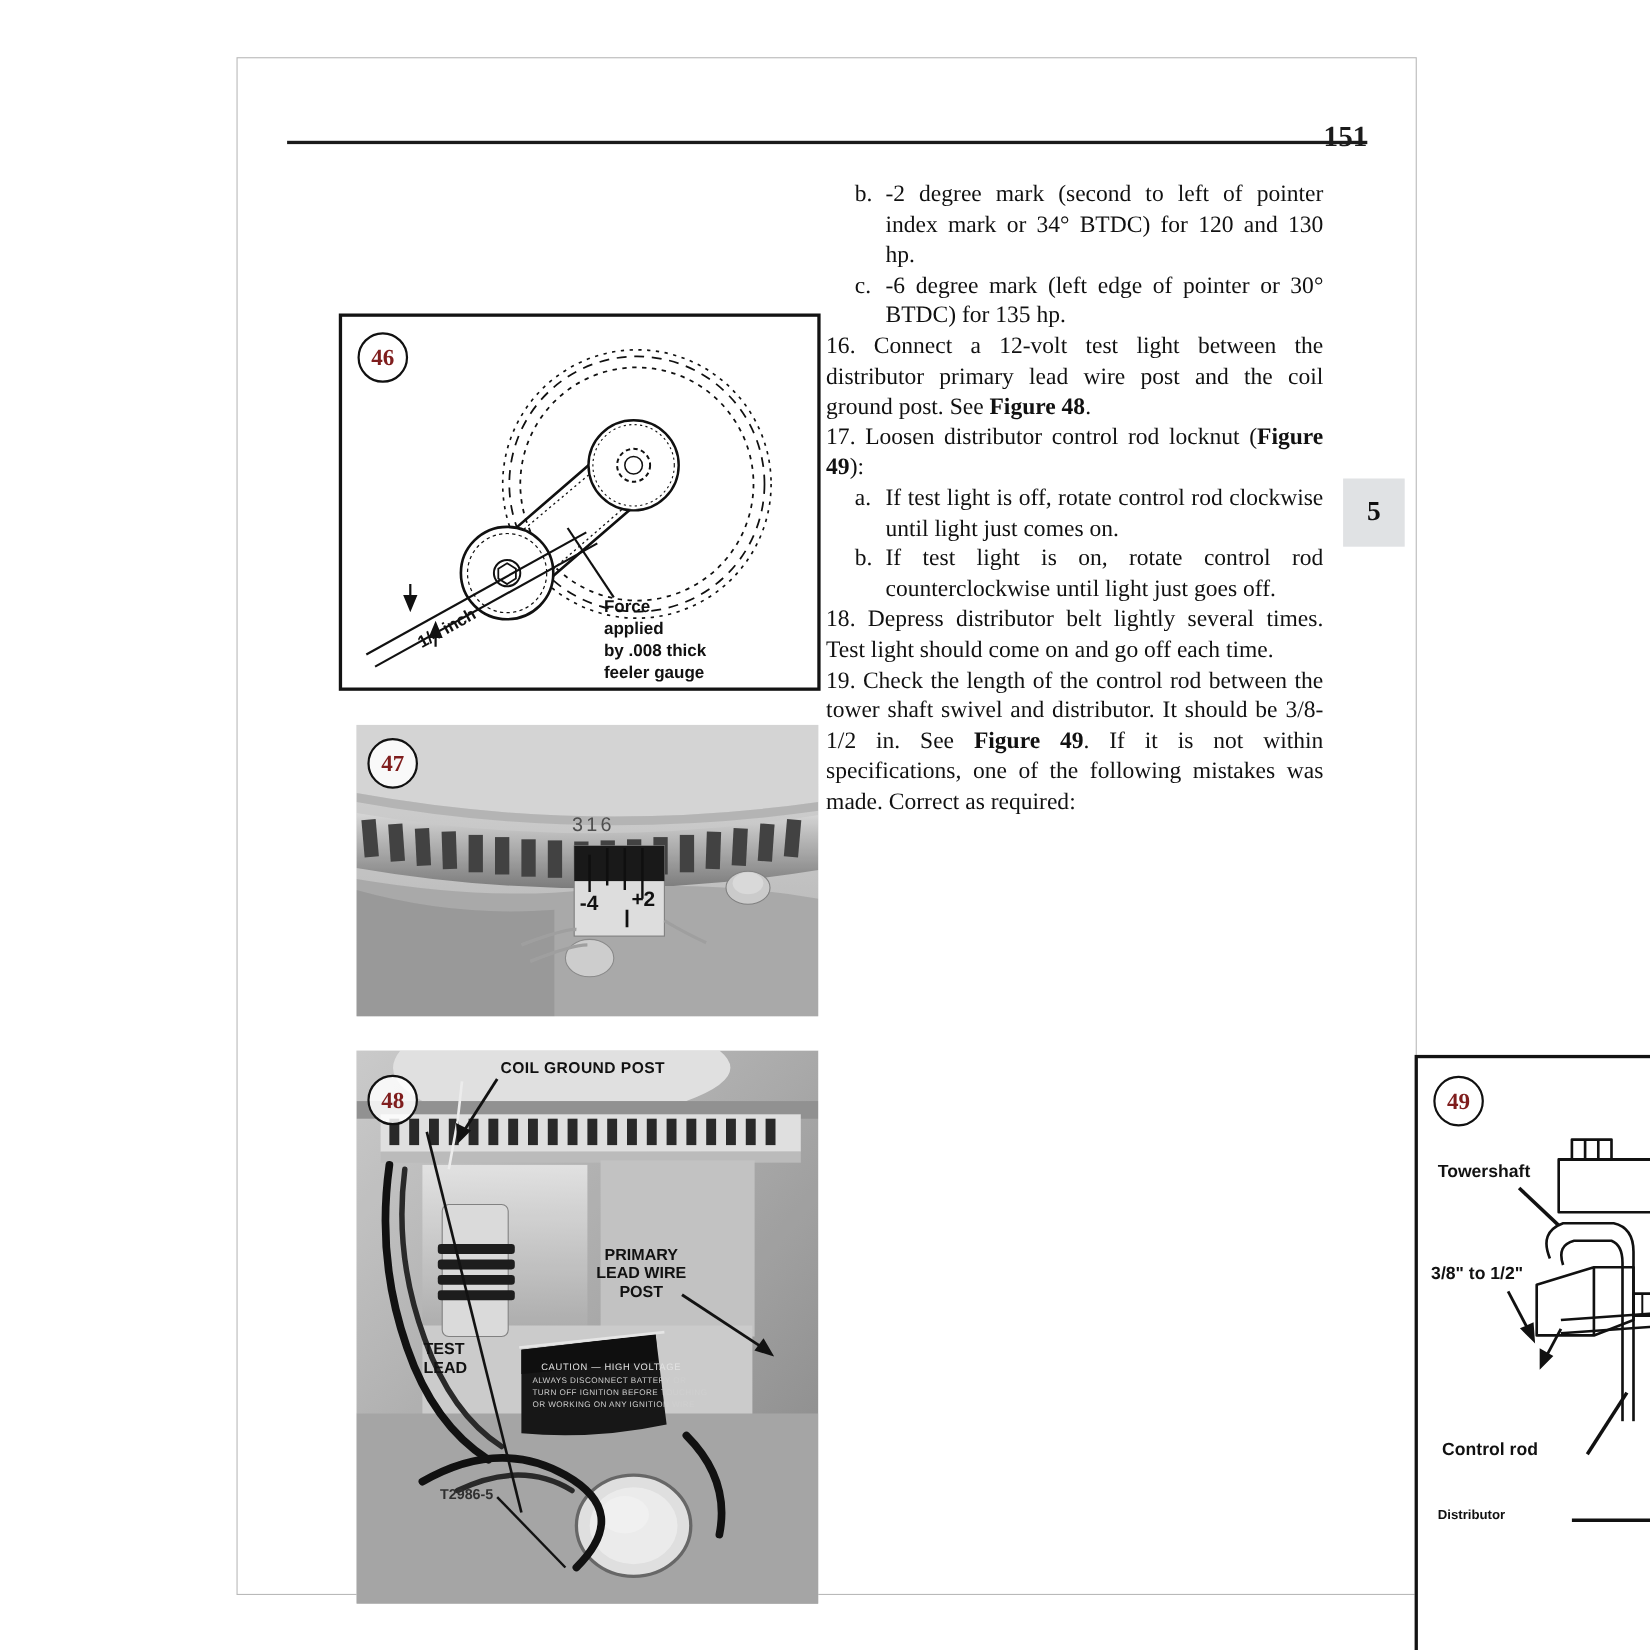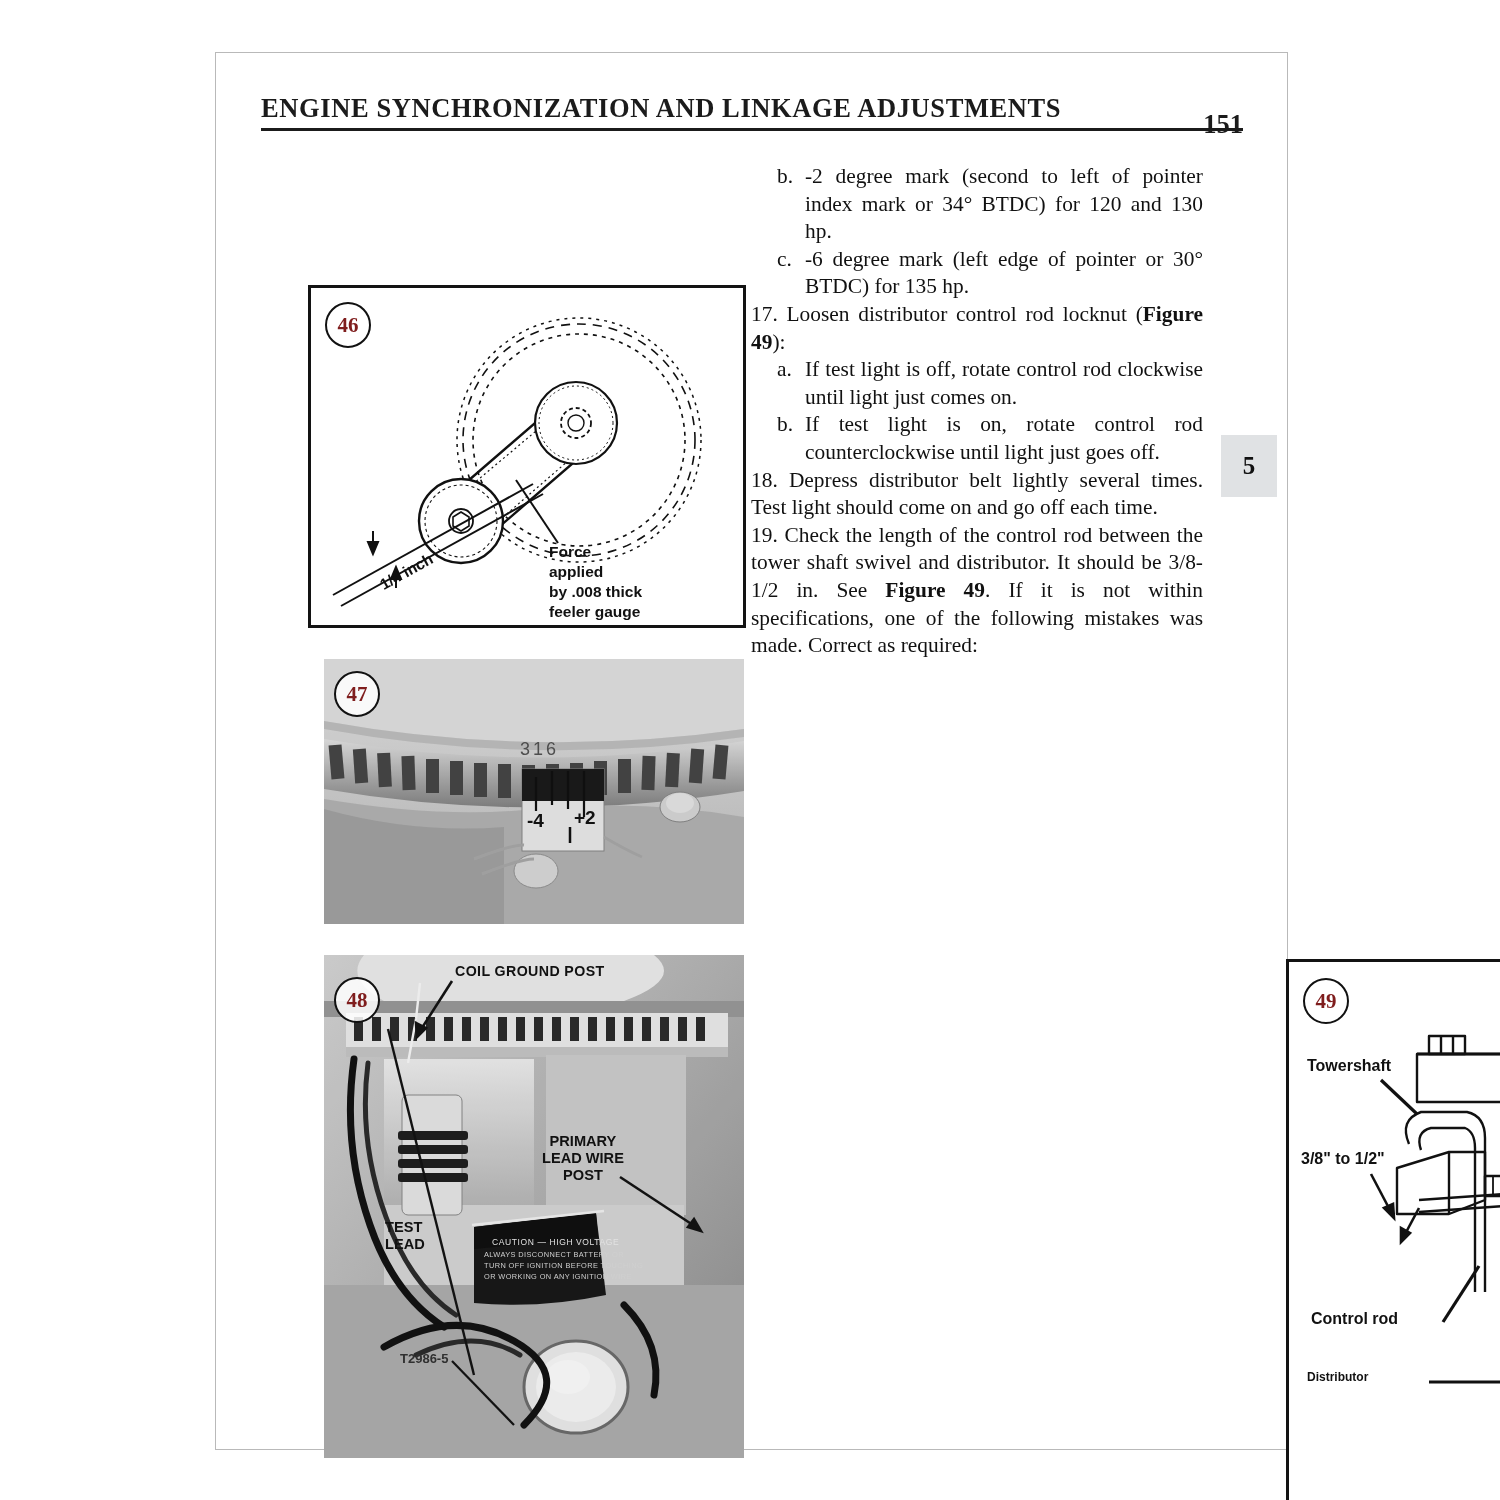--- a/index.html
+++ b/index.html
@@ -127,21 +127,20 @@
   #fig49 { left: 535px; top: 796px; width: 452px; height: 562px; }
 
   svg { display: block; }
 </style>
 </head>
 <body>
 
 <div id="page-sheet">
 
   <div id="running-head">
-    <div class="rh-title">ENGINE SYNCHRONIZATION AND LINKAGE ADJUSTMENTS</div>
     <div class="rh-page">151</div>
     <div class="rh-rule"></div>
   </div>
 
   <div id="chapter-tab">
     <span>5</span>
   </div>
 
   <div class="col" id="col-left">
 
@@ -409,20 +408,21 @@
       <div class="sub-item">
         <span class="marker">b.</span>
         <span class="stext">-2 degree mark (second to left of pointer index mark or 34° BTDC) for 120 and 130 hp.</span>
       </div>
 
       <div class="sub-item">
         <span class="marker">c.</span>
         <span class="stext">-6 degree mark (left edge of pointer or 30° BTDC) for 135 hp.</span>
       </div>
 
+      <p class="para"><span>16. Connect a 12-volt test light between the distributor primary lead wire post and the coil ground post. See </span><b class="fig">Figure 48</b><span>.</span></p>
 
       <p class="para"><span>17. Loosen distributor control rod locknut (</span><b class="fig">Figure 49</b><span>):</span></p>
 
       <div class="sub-item">
         <span class="marker">a.</span>
         <span class="stext">If test light is off, rotate control rod clockwise until light just comes on.</span>
       </div>
 
       <div class="sub-item">
         <span class="marker">b.</span>

